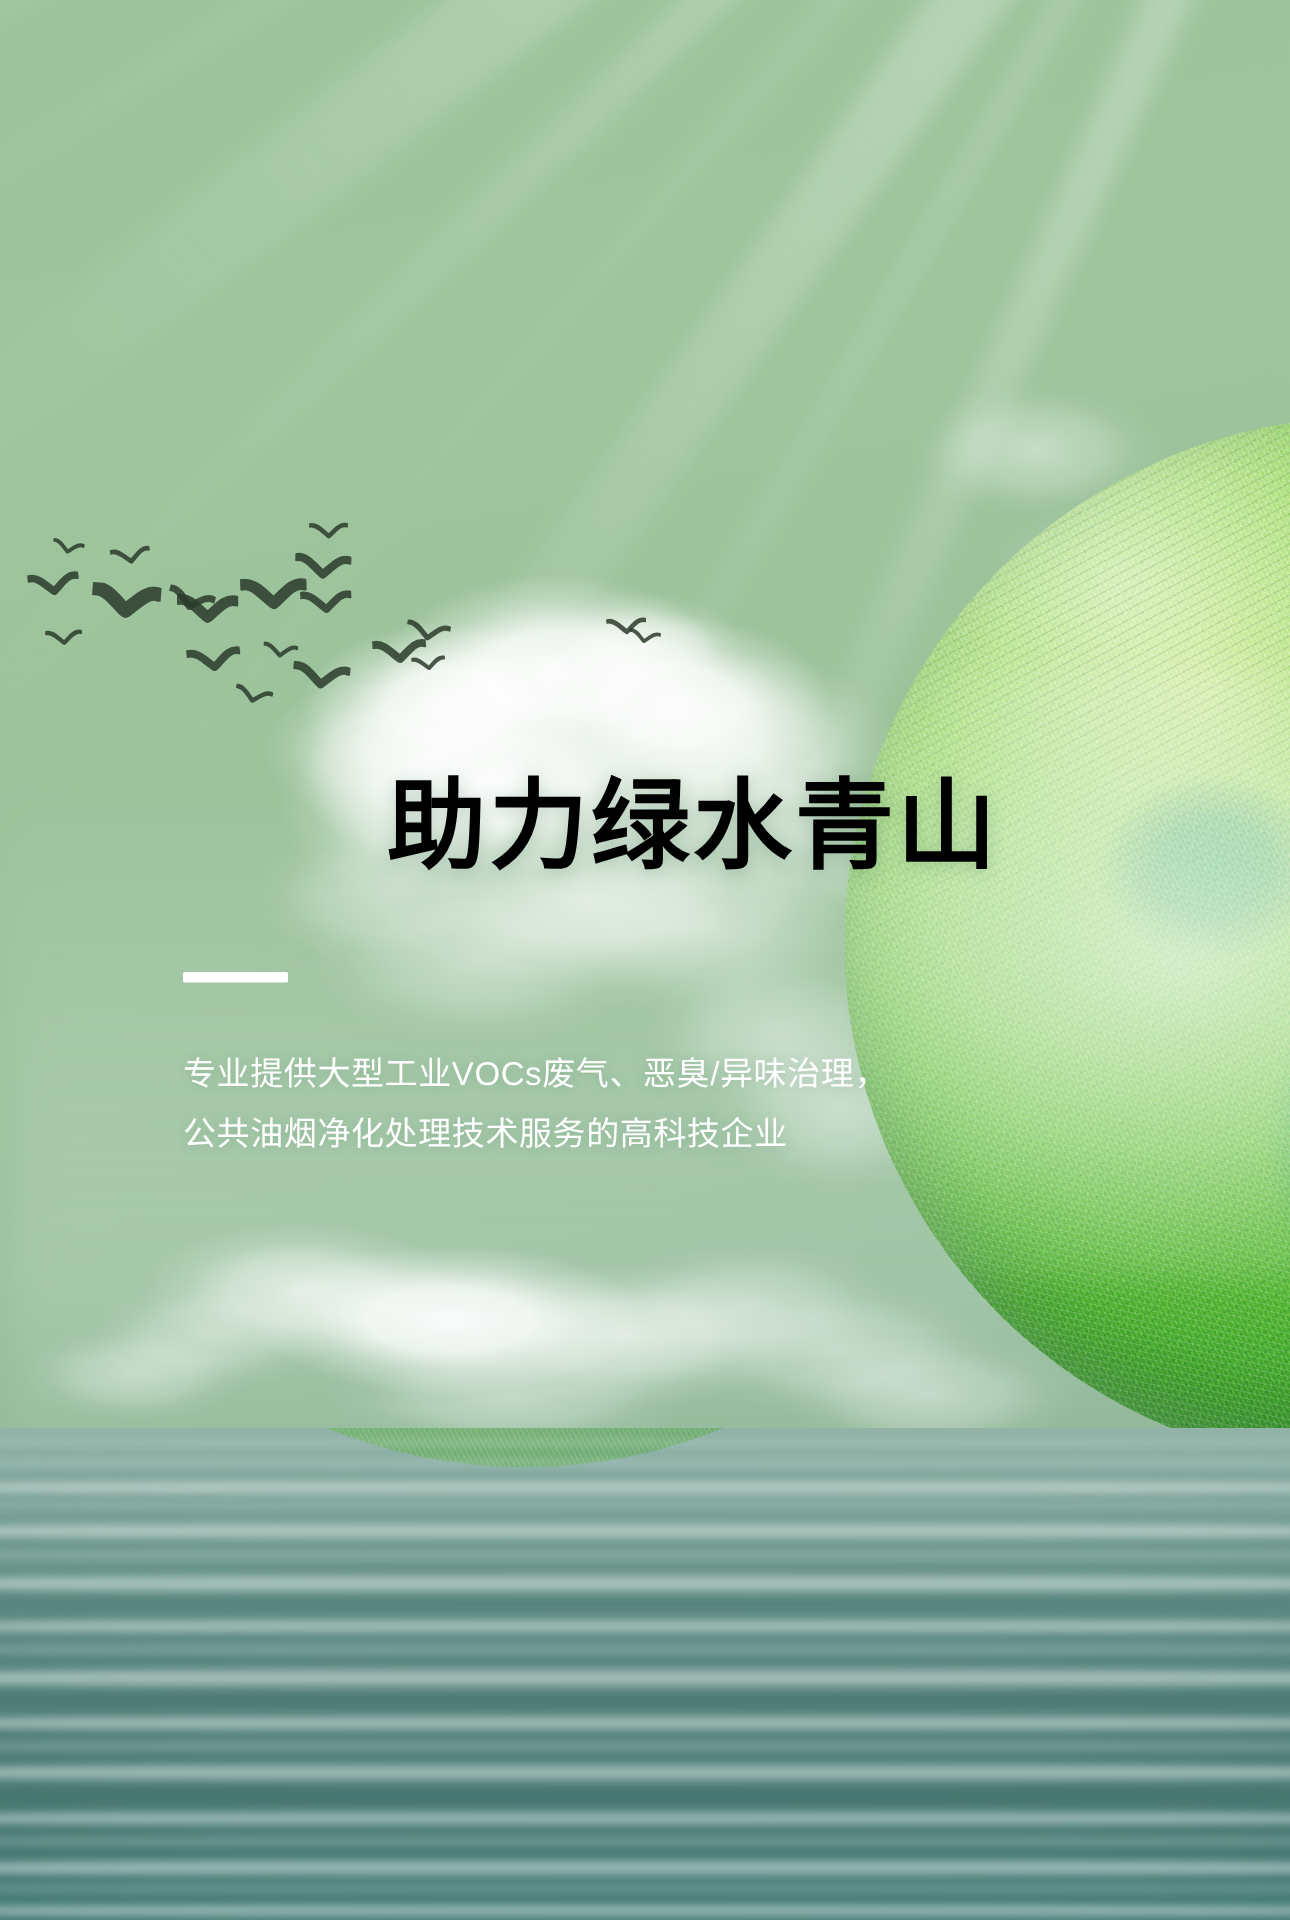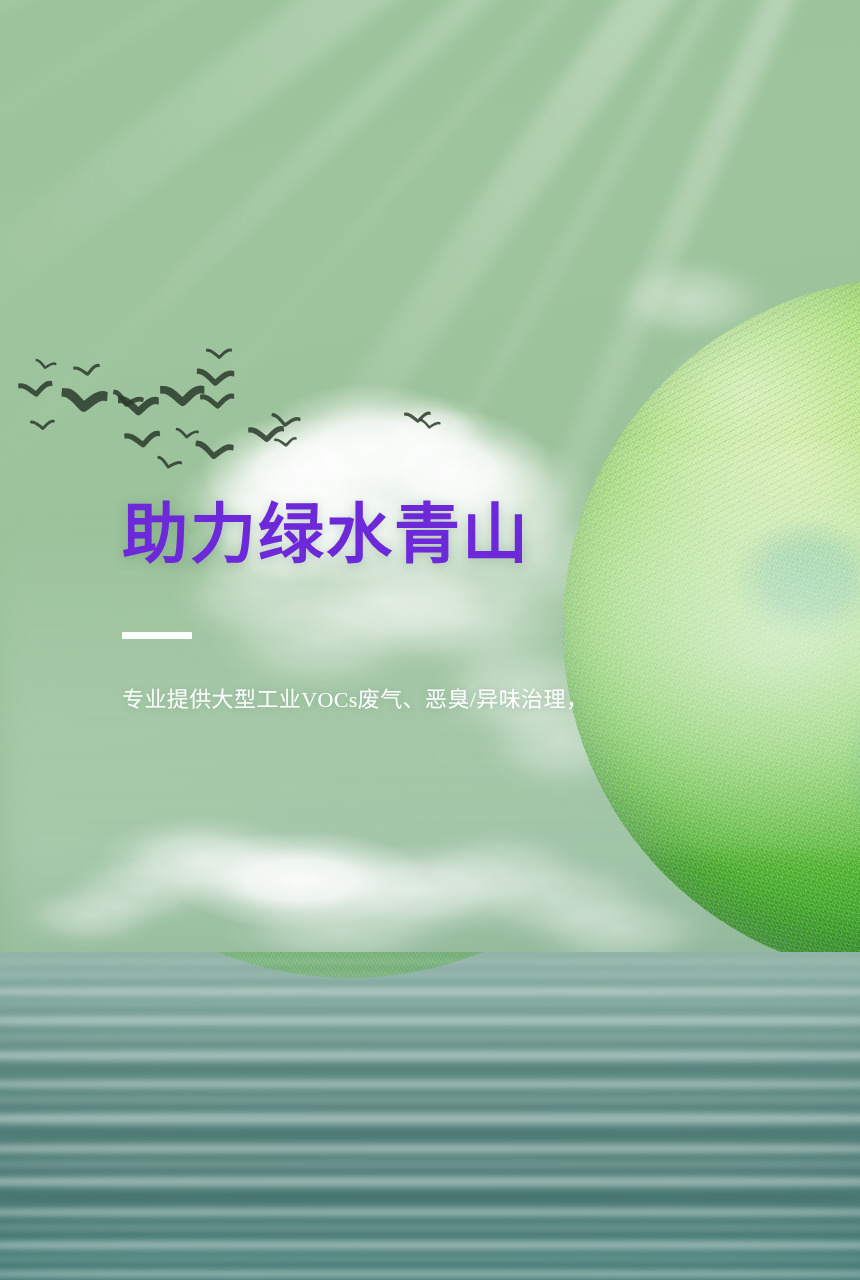--- a/index.html
+++ b/index.html
@@ -281,46 +281,46 @@
   }
 
   
   .copy {
     position: absolute;
     left: 122px;
     top: 492px;
     width: 560px;
   }
   .headline {
-    margin: 0;
-    color: #6d28d9;
+    margin: 16px;
+    color: #000000;
     font-size: 66px;
     line-height: 84px;
     font-weight: 700;
     letter-spacing: 2px;
     text-shadow: 0 2px 12px rgba(70,120,90,0.30);
     white-space: nowrap;
+    text-align: right;
   }
   .rule {
     width: 70px;
     height: 7px;
     background: #ffffff;
     margin: 56px 0 0 0;
     border-radius: 1px;
   }
   .sub {
     margin: 0;
     color: #ffffff;
     font-size: 22px;
     line-height: 40px;
     font-weight: 400;
     letter-spacing: 0.4px;
     white-space: nowrap;
     text-shadow: 0 1px 7px rgba(70,120,90,0.26);
-    font-family: Liberation Serif, serif;
   }
   .sub-wrap { margin-top: 41px; }
 </style>
 </head>
 <body>
 
 <div class="poster">
 
   <div class="sky-base"></div>
   <div class="sky-haze"></div>
@@ -481,20 +481,21 @@
       <div class="globe-veil"></div>
       <div class="globe-rim"></div>
     </div>
   </div>
 
   <div class="copy">
     <h1 class="headline">助力绿水青山</h1>
     <div class="rule"></div>
     <div class="sub-wrap">
       <p class="sub">专业提供大型工业VOCs废气、恶臭/异味治理，</p>
+      <p class="sub">公共油烟净化处理技术服务的高科技企业</p>
     </div>
   </div>
 
   <div class="water">
     <div class="water-globe"></div>
     <div class="water-globe-tex"></div>
     <div class="water-sheen"></div>
     <div id="ripples">
         <div class="ripple dim" style="top: 6px; height: 8px;"></div>
         <div class="ripple dim" style="top: 18px; height: 10px;"></div>

